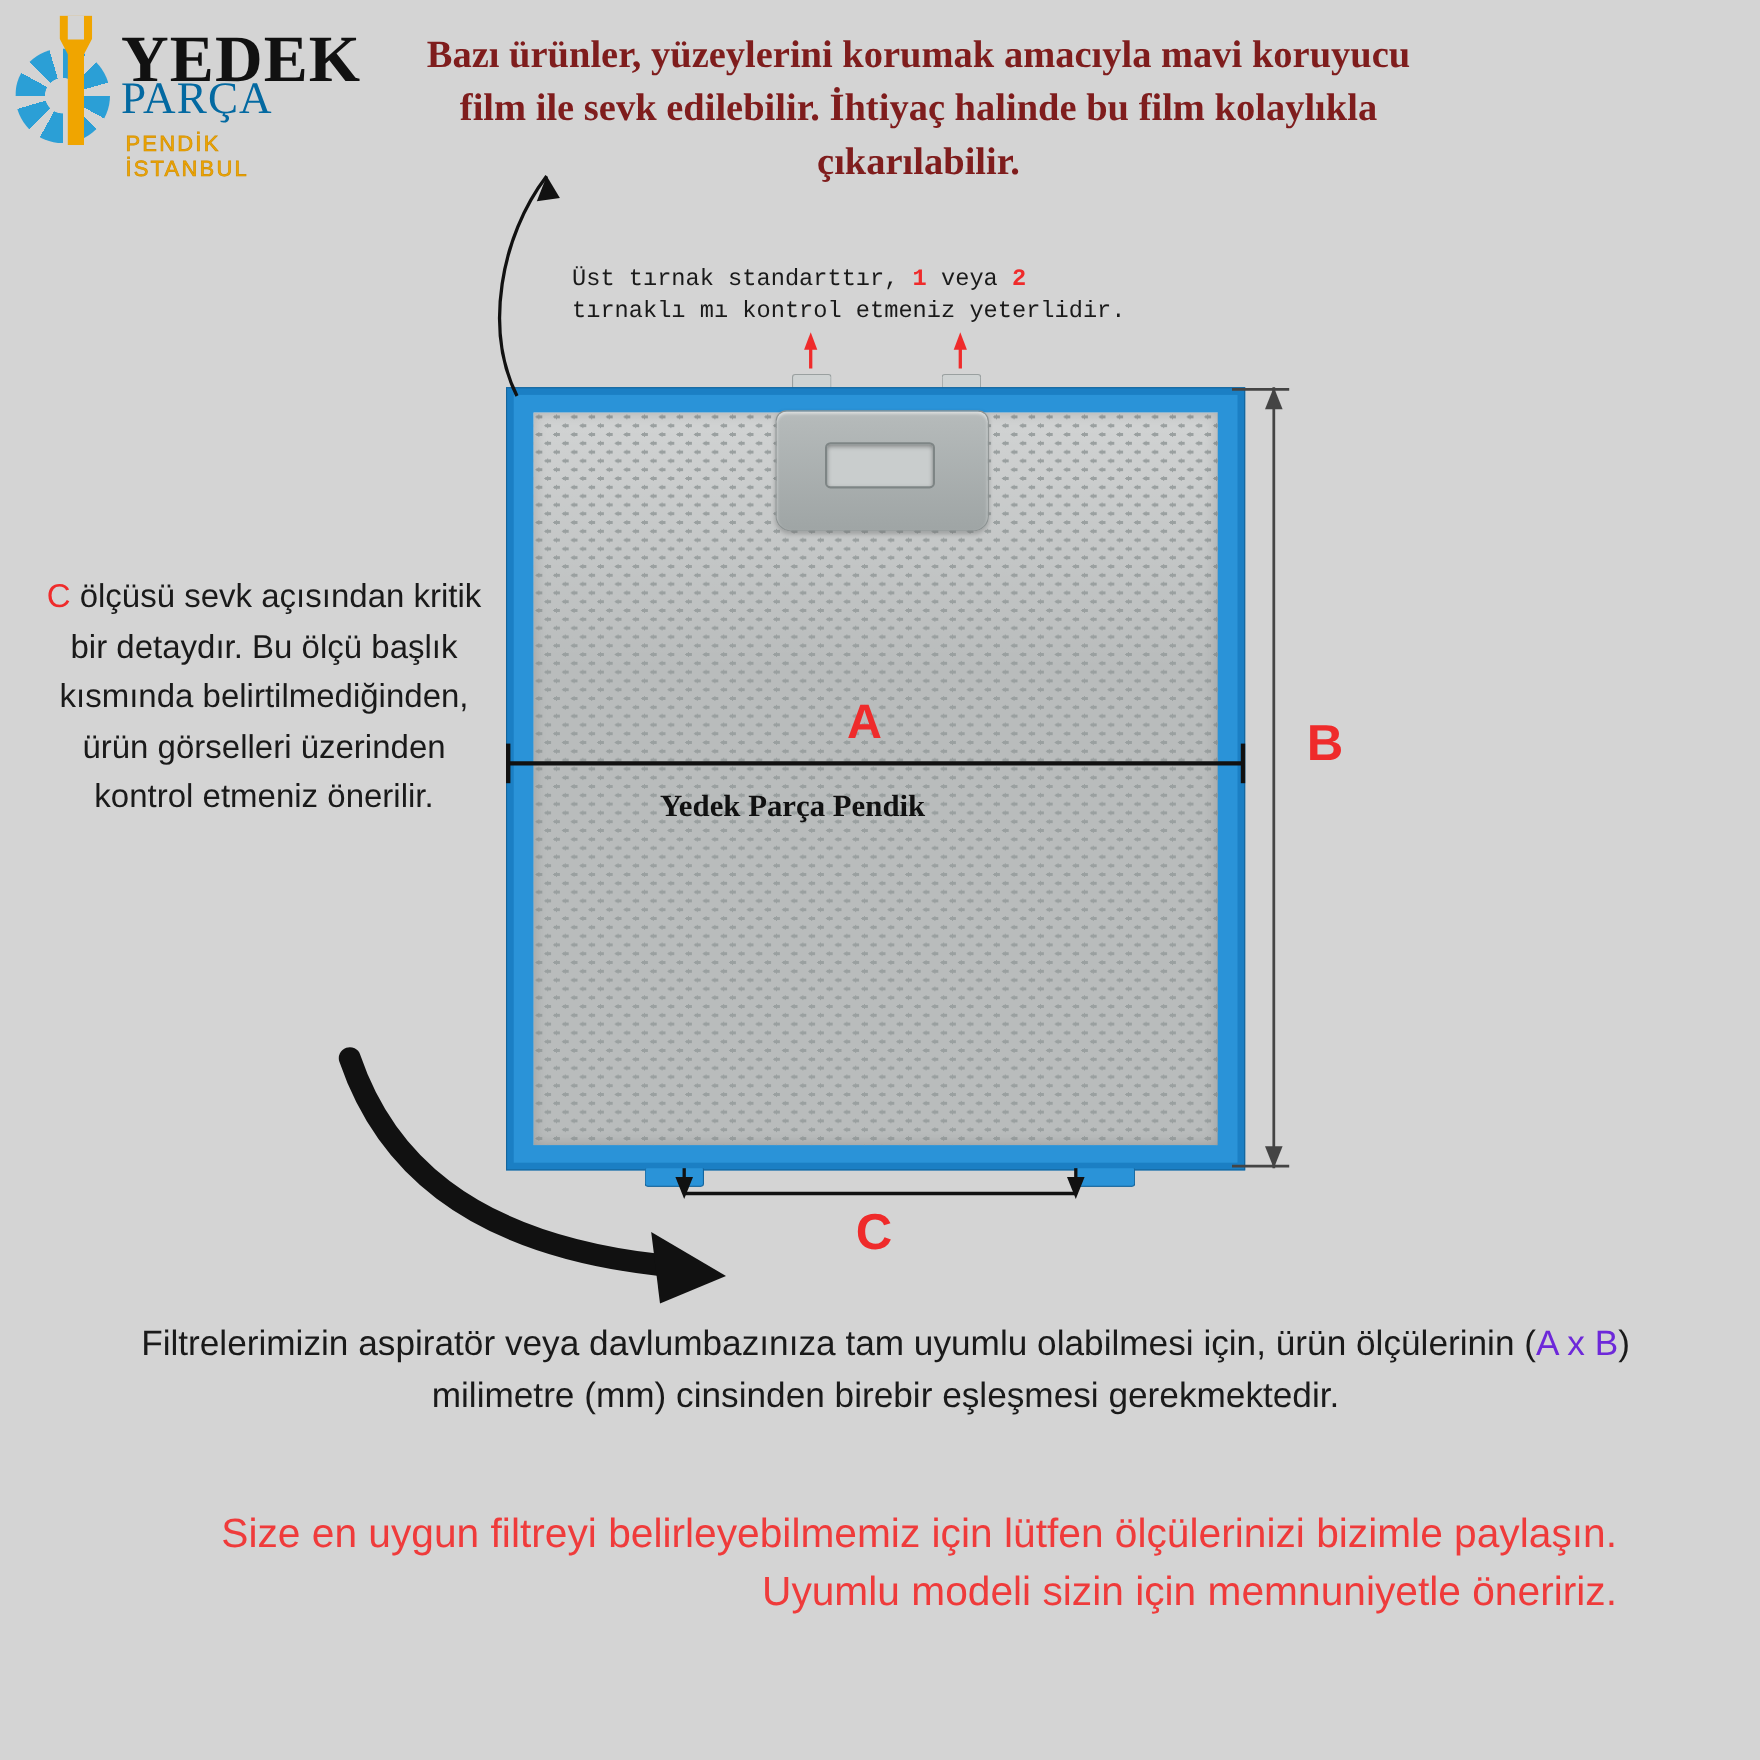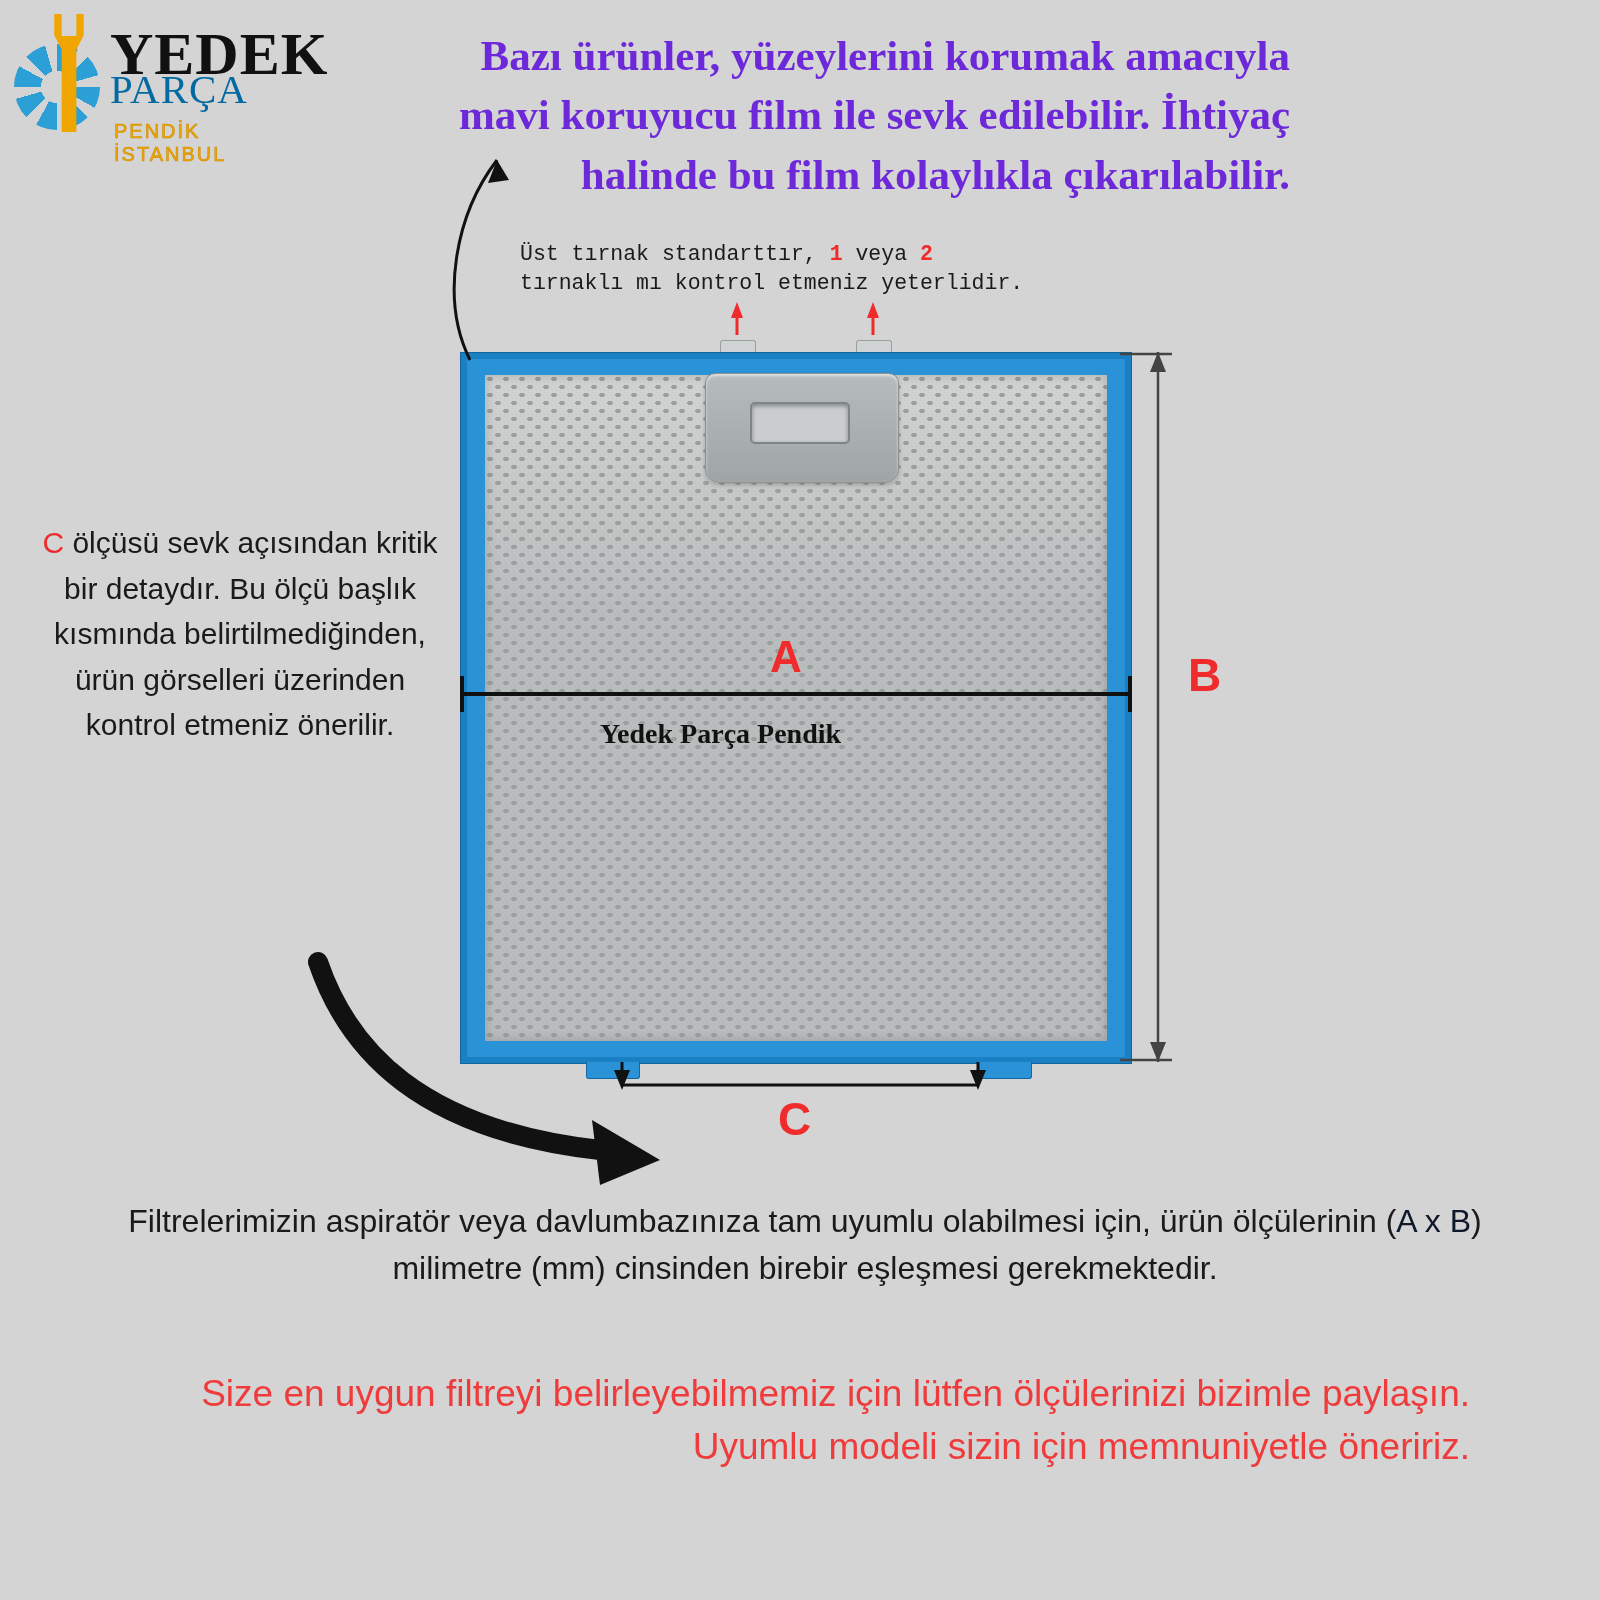--- a/index.html
+++ b/index.html
@@ -44,23 +44,23 @@
   #logo .txt3{
     position:absolute;left:104px;top:112px;
     font-family:"Liberation Sans", sans-serif;font-weight:normal;font-size:20px;
     letter-spacing:2px;color:#f0a500;
     -webkit-text-stroke:0.6px #cf8e00;
   }
 
   
   #headline{
     left:380px;top:26px;width:910px;
-    text-align:right;
+    text-align:center;
     font-family:"Liberation Serif", serif;
-    font-weight:bold;font-size:43px;line-height:1.38;color:#6d28d9;
+    font-weight:bold;font-size:35px;line-height:1.38;color:#7f1d1d;
   }
 
   
   #tirnak-note{
     left:520px;top:240px;width:520px;text-align:left;
     font-family:Liberation Mono, monospace;
     font-size:21.5px;line-height:1.35;color:#1a1a1a;
   }
   #tirnak-note .red{color:#ef2b2b;font-weight:bold;}
 
@@ -140,21 +140,21 @@
     font-size:30px;line-height:1.52;color:#1a1a1a;
   }
   #left-note .red{color:#ef2b2b;}
 
   
   #bottom-note{
     left:120px;top:1198px;width:1370px;text-align:center;
     font-family:"Liberation Sans", sans-serif;
     font-size:32px;line-height:1.48;color:#1a1a1a;
   }
-  #bottom-note .red{color:#0f172a;margin-top:44px;}
+  #bottom-note .red{color:#6d28d9;margin-top:44px;}
 
   #closing-note{
     left:140px;top:1368px;width:1330px;text-align:right;
     font-family:"Liberation Sans", sans-serif;
     font-size:37px;line-height:1.42;color:#ef3b3b;
   }
 
   svg.overlay{position:absolute;left:0;top:0;width:1600px;height:1600px;pointer-events:none;}
 </style>
 </head>

